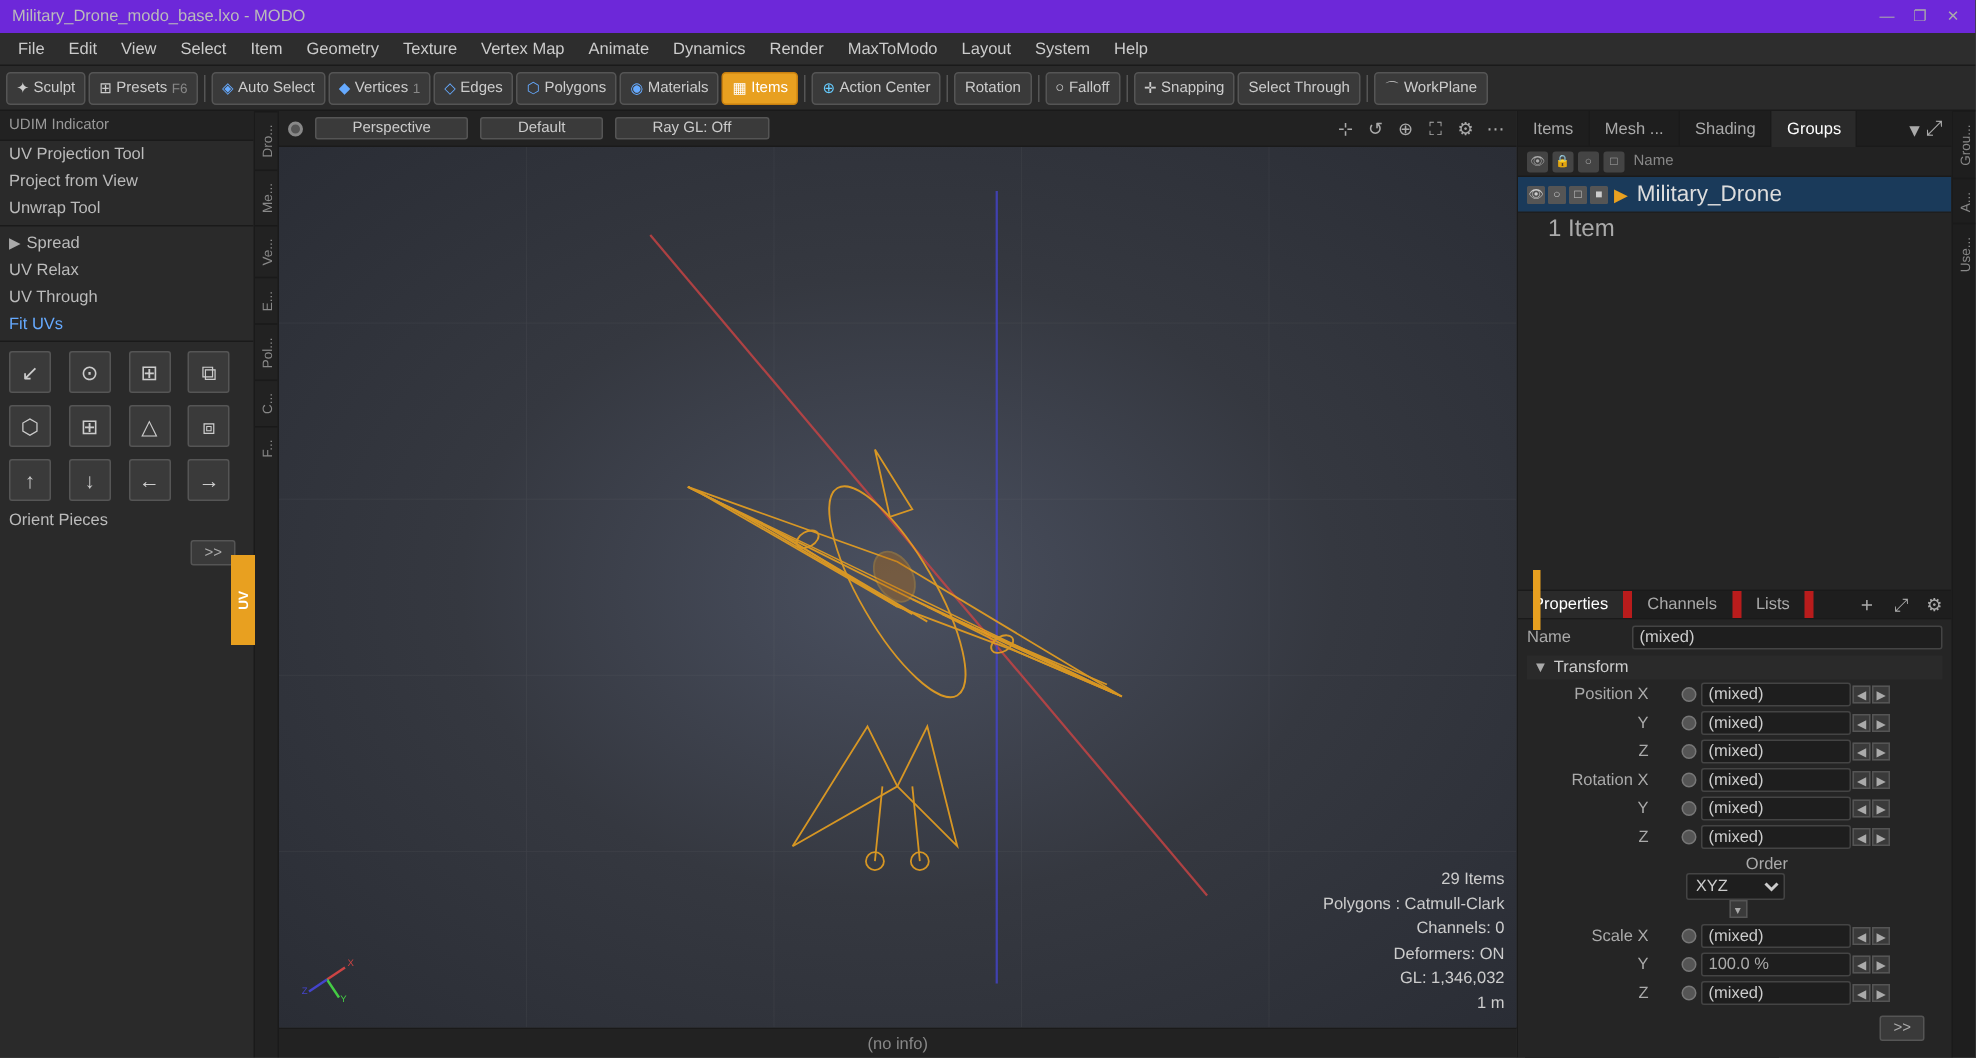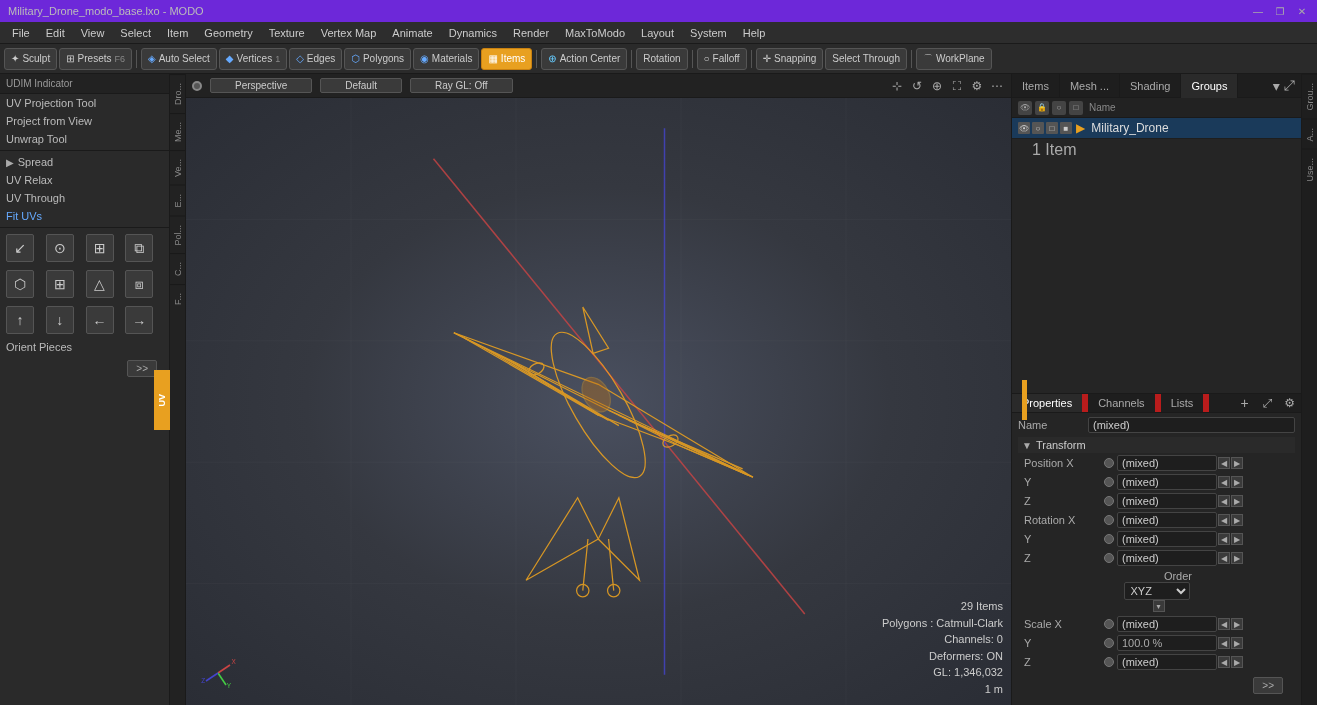--- a/index.html
+++ b/index.html
@@ -67,21 +67,21 @@
 
     #items-table-header { display: flex; align-items: center; padding: 2px 6px; background: #222; border-bottom: 1px solid #1a1a1a; font-size: 10px; color: #888; height: 20px; }
     .items-icons { display: flex; gap: 3px; margin-right: 6px; }
     .items-icon { width: 14px; height: 14px; background: #444; border-radius: 2px; display: flex; align-items: center; justify-content: center; font-size: 8px; color: #aaa; cursor: pointer; }
 
     #items-list { background: #252525; flex: 1; overflow-y: auto; }
     .item-row { display: flex; align-items: center; padding: 3px 6px; border-bottom: 1px solid #1e1e1e; cursor: pointer; gap: 4px; }
     .item-row.selected { background: #1a3a5a; }
     .item-row-icons { display: flex; gap: 2px; }
     .item-icon-sm { width: 12px; height: 12px; background: #555; border-radius: 1px; display: flex; align-items: center; justify-content: center; font-size: 8px; cursor: pointer; }
-    .item-name { font-size: 12px; color: #ddd; }
+    .item-name { font-size: 15px; color: #ddd; }
     .item-folder-icon { color: #e8a020; font-size: 12px; margin-right: 2px; }
     .item-sub { padding-left: 20px; display: flex; align-items: center; font-size: 16px; color: #aaa; padding-top: 2px; padding-bottom: 2px; }
 
     
     #props-panel { border-top: 1px solid #1a1a1a; }
     #props-tabs { display: flex; align-items: center; background: #1e1e1e; border-bottom: 1px solid #1a1a1a; }
     .props-tab { padding: 3px 10px; font-size: 11px; color: #aaa; cursor: pointer; border-right: 6px solid #b91c1c; }
     .props-tab.active { background: #2a2a2a; color: #fff; }
     .props-add { margin-left: auto; padding: 0 8px; cursor: pointer; color: #aaa; font-size: 14px; }
     .props-expand { padding: 0 6px; cursor: pointer; color: #aaa; font-size: 12px; }
@@ -89,21 +89,21 @@
     .props-content { background: #252525; padding: 4px 6px; }
     .props-name-row { display: flex; align-items: center; margin-bottom: 4px; }
     .props-label { font-size: 11px; color: #aaa; min-width: 70px; }
     .props-value { background: #1e1e1e; border: 1px solid #444; padding: 1px 4px; font-size: 11px; color: #ccc; flex: 1; border-radius: 2px; }
 
     .props-section { margin: 2px 0; }
     .props-section-header { display: flex; align-items: center; padding: 2px 4px; background: #2a2a2a; cursor: pointer; font-size: 11px; color: #ccc; }
     .props-section-arrow { font-size: 10px; margin-right: 4px; color: #aaa; }
 
     .props-row { display: flex; align-items: center; padding: 1px 6px; margin: 1px 0; }
-    .props-row-label { font-size: 11px; color: #aaa; text-align: left; min-width: 75px; margin-right: 5px; }
+    .props-row-label { font-size: 11px; color: #aaa; text-align: right; min-width: 75px; margin-right: 22px; }
     .props-circle { width: 10px; height: 10px; background: #555; border-radius: 50%; border: 1px solid #777; margin-right: 3px; flex-shrink: 0; }
     .props-input { background: #1e1e1e; border: 1px solid #444; padding: 1px 4px; font-size: 11px; color: #ccc; width: 100px; border-radius: 2px; }
     .props-arrow-btn { width: 12px; height: 12px; background: #3a3a3a; border: 1px solid #555; display: flex; align-items: center; justify-content: center; font-size: 8px; cursor: pointer; color: #aaa; margin-left: 1px; }
 
     .props-row-xyz { display: flex; align-items: center; padding: 1px 6px; }
     .props-select { background: #1e1e1e; border: 1px solid #444; padding: 1px 2px; font-size: 11px; color: #ccc; border-radius: 2px; width: 66px; }
 
     
     #right-side-strip { width: 16px; background: #1e1e1e; border-left: 1px solid #1a1a1a; display: flex; flex-direction: column; }
     .rss-tab { writing-mode: vertical-lr; transform: rotate(180deg); padding: 8px 2px; font-size: 9px; color: #888; cursor: pointer; border-bottom: 1px solid #1a1a1a; }
@@ -350,20 +350,23 @@
 
       <svg id="axis-indicator" viewBox="0 0 50 50" width="50" height="50">
         <line x1="25" y1="25" x2="40" y2="15" stroke="#cc4444" stroke-width="2"></line>
         <line x1="25" y1="25" x2="35" y2="40" stroke="#44cc44" stroke-width="2"></line>
         <line x1="25" y1="25" x2="10" y2="35" stroke="#4444cc" stroke-width="2"></line>
         <text x="42" y="14" fill="#cc4444" font-size="8">X</text>
         <text x="36" y="44" fill="#44cc44" font-size="8">Y</text>
         <text x="4" y="37" fill="#4444cc" font-size="8">Z</text>
       </svg>
     </div>
+    <div id="viewport-status">
+      <span>(no info)</span>
+    </div>
   </div>
 
   <div id="right-panel">
 
     <div id="right-tabs">
       <div class="right-tab">Items</div>
       <div class="right-tab">Mesh ...</div>
       <div class="right-tab">Shading</div>
       <div class="right-tab active">Groups</div>
       <div class="right-tab-expand">

